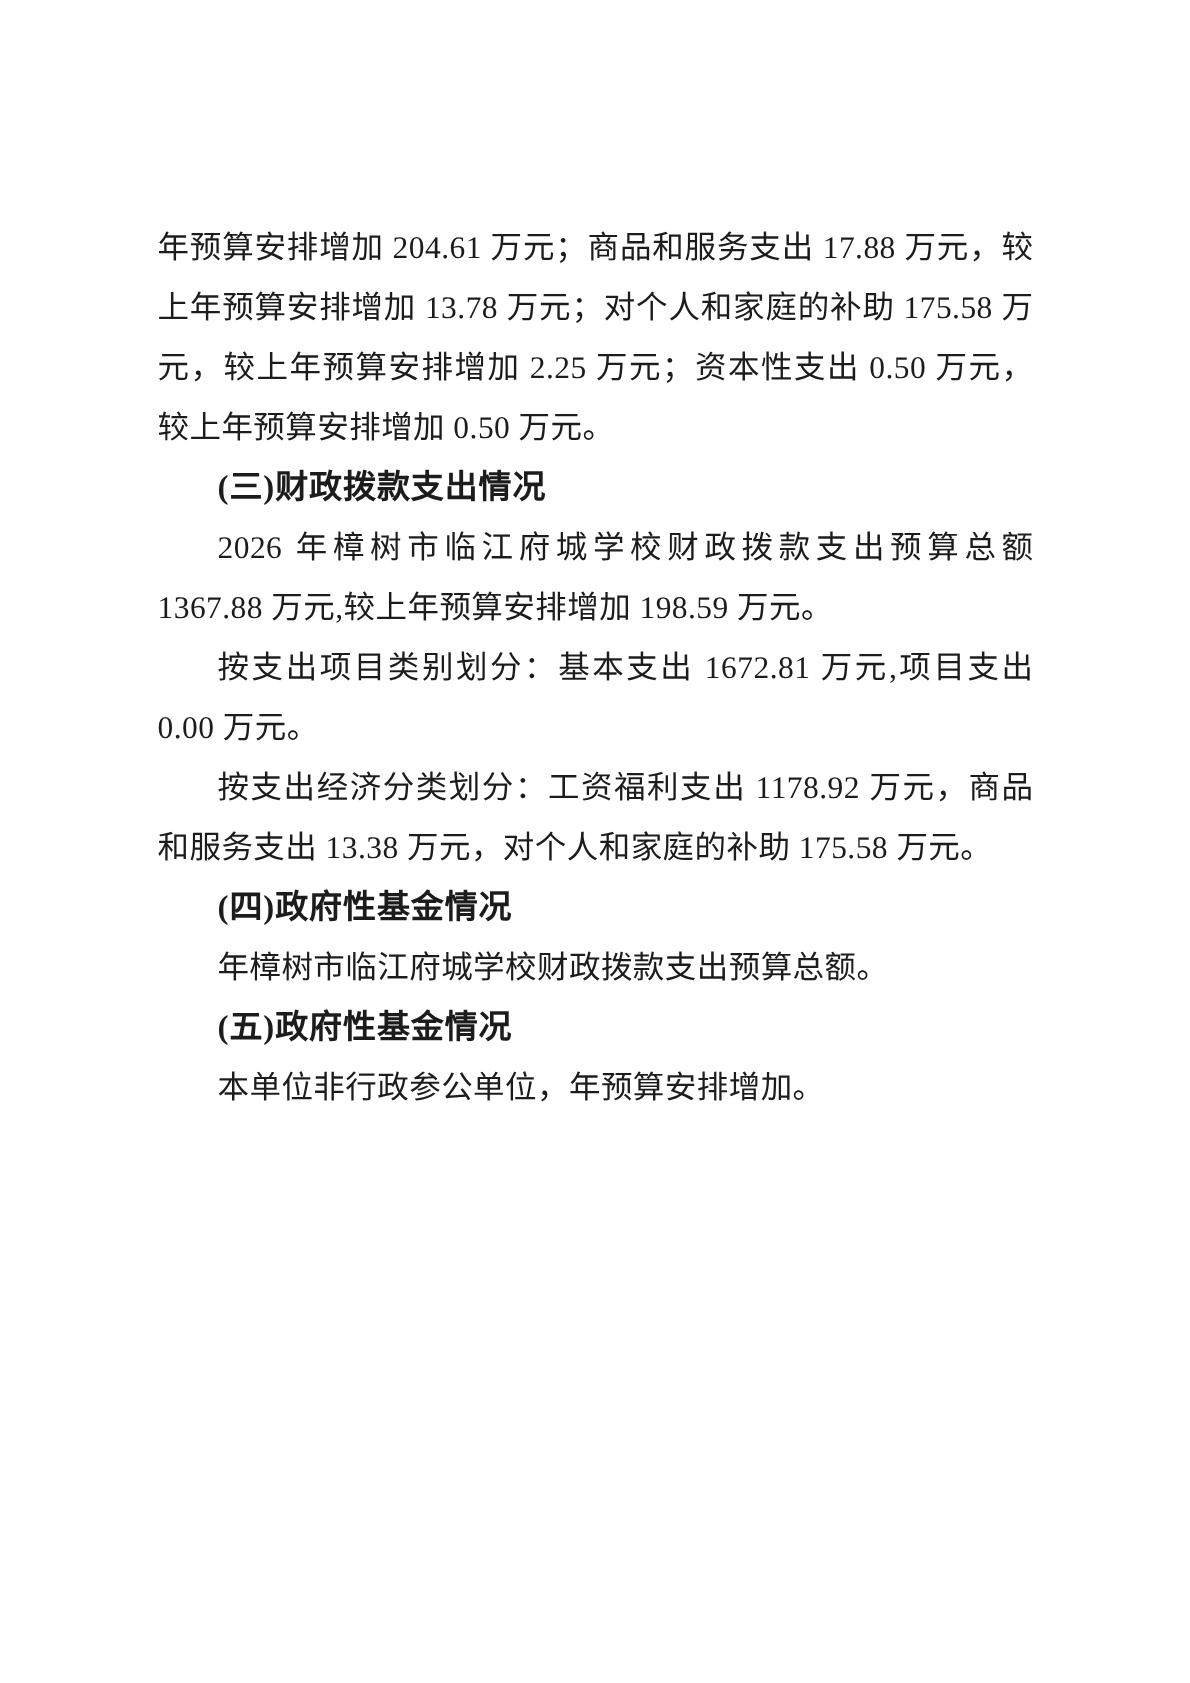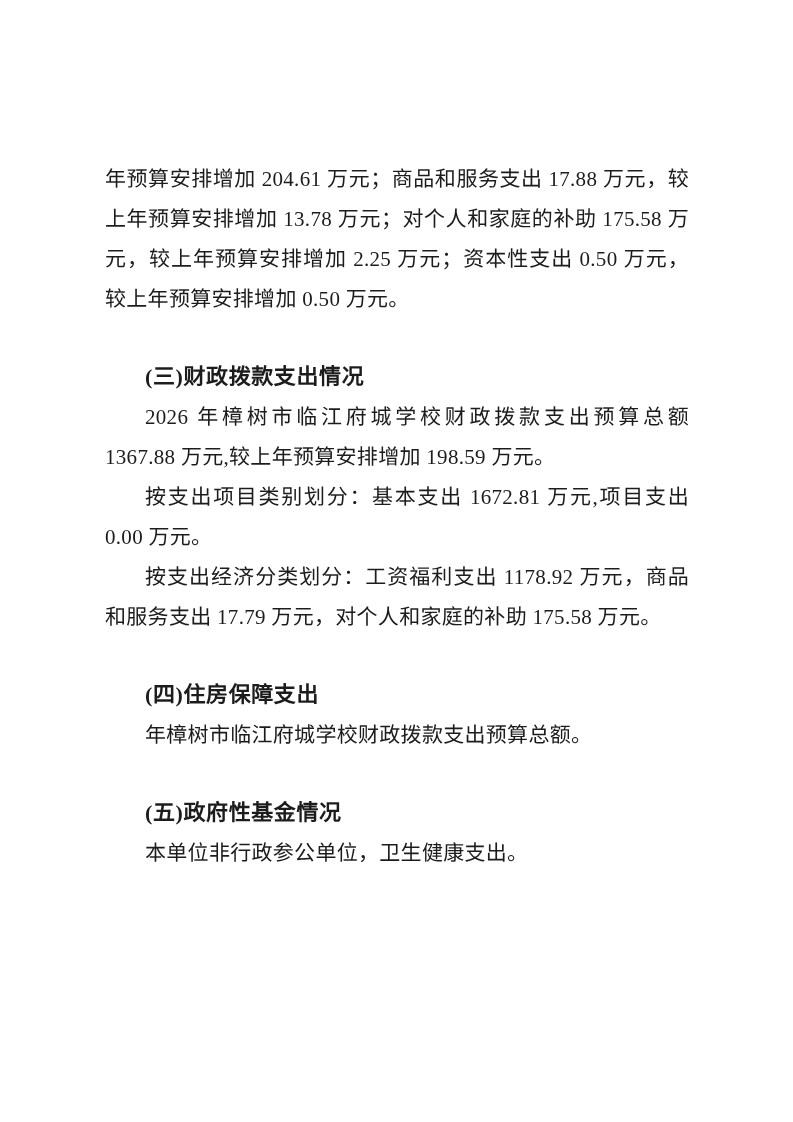--- a/index.html
+++ b/index.html
@@ -12,52 +12,51 @@
     position: relative;
     width: 793px;
     height: 1122px;
     background: #ffffff;
     overflow: hidden;
     font-family: "Liberation Serif", "DejaVu Serif", serif;
   }
   .content {
     position: absolute;
     left: 105px;
-    top: 159px;
+    top: 145px;
     width: 584px;
   }
   .blk {
     margin: 0;
     padding: 0;
     font-size: 21px;
     line-height: 40px;
     color: #1c1c1c;
     text-align: justify;
     text-justify: inter-character;
     letter-spacing: 0.3px;
     word-break: normal;
   }
   .blk.indent {
     text-indent: 40px;
   }
   .blk.heading {
     font-weight: 700;
     font-size: 22px;
     letter-spacing: 0.6px;
-    margin-top: 38px;
   }
 </style>
 </head>
 <body>
 
 <div class="page" style="background: rgb(255, 255, 255);">
   <div class="content" id="doc-content" style="color: rgb(28, 28, 28);">
       <p class="blk">年预算安排增加 204.61 万元；商品和服务支出 17.88 万元，较上年预算安排增加 13.78 万元；对个人和家庭的补助 175.58 万元，较上年预算安排增加 2.25 万元；资本性支出 0.50 万元，较上年预算安排增加 0.50 万元。</p>
       <p class="blk heading indent">(三)财政拨款支出情况</p>
       <p class="blk indent">2026 年樟树市临江府城学校财政拨款支出预算总额 1367.88 万元,较上年预算安排增加 198.59 万元。</p>
       <p class="blk indent">按支出项目类别划分：基本支出 1672.81 万元,项目支出 0.00 万元。</p>
-      <p class="blk indent">按支出经济分类划分：工资福利支出 1178.92 万元，商品和服务支出 17.79 万元，对个人和家庭的补助 175.58 万元。</p>
-      <p class="blk heading indent">(四)住房保障支出</p>
+      <p class="blk indent">按支出经济分类划分：工资福利支出 1178.92 万元，商品和服务支出 13.38 万元，对个人和家庭的补助 175.58 万元。</p>
+      <p class="blk heading indent">(四)政府性基金情况</p>
       <p class="blk indent">年樟树市临江府城学校财政拨款支出预算总额。</p>
       <p class="blk heading indent">(五)政府性基金情况</p>
-      <p class="blk indent">本单位非行政参公单位，卫生健康支出。</p>
+      <p class="blk indent">本单位非行政参公单位，年预算安排增加。</p>
     </div>
 </div>
 
 </body></html>

